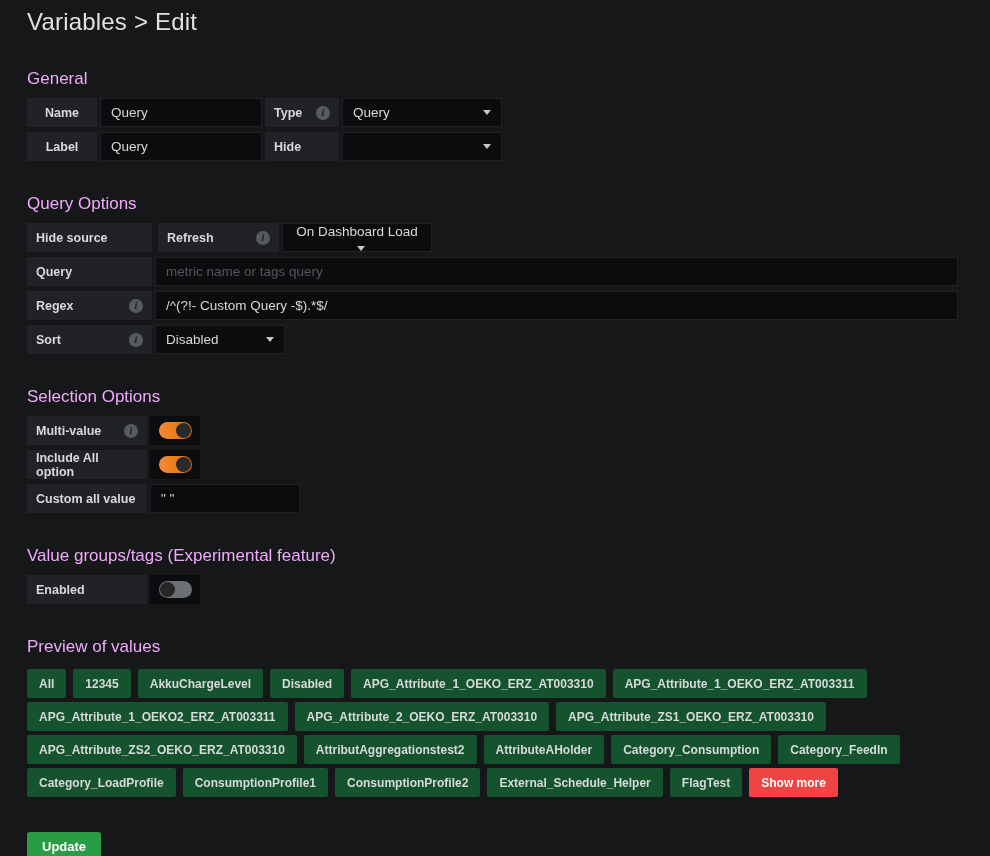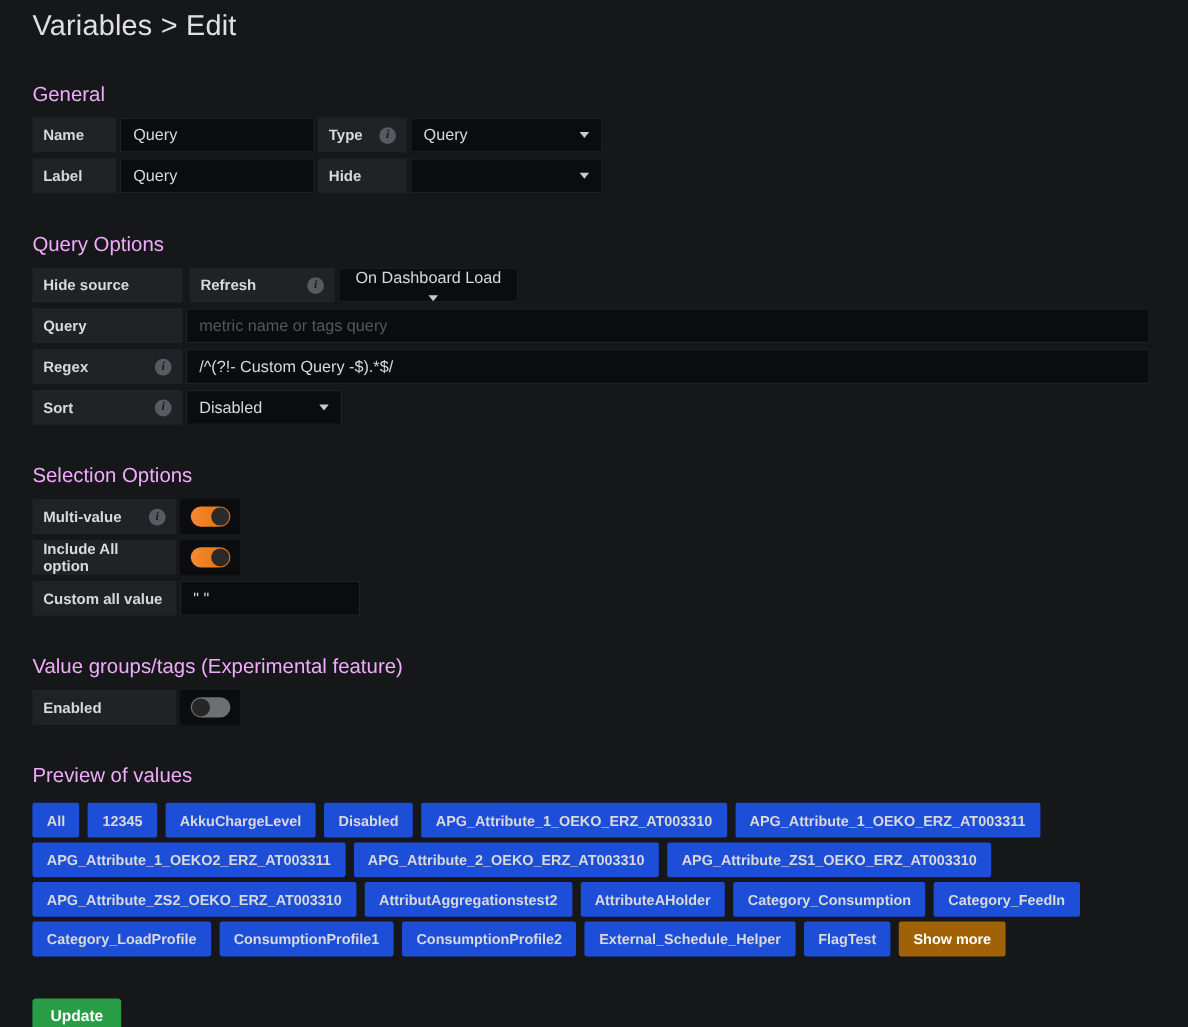--- a/index.html
+++ b/index.html
@@ -14,38 +14,38 @@
   .label-box { background:#202226; height:29px; display:flex; align-items:center; justify-content:space-between; padding:0 9px; font-size:12.5px; font-weight:700; color:#d8d9da; margin-right:3px; flex:none; }
   .field { background:#0b0c0e; border:1px solid #1f2125; height:29px; display:flex; align-items:center; padding:0 10px; font-size:13.5px; color:#d8d9da; flex:none; }
   input.field { outline:none; font-family:"Liberation Sans", sans-serif; }
   input.field::placeholder { color:#55575c; opacity:1; }
   .select { justify-content:space-between; cursor:pointer; }
   .caret { width:0; height:0; border-left:4px solid transparent; border-right:4px solid transparent; border-top:5px solid #c7c8ca; margin-left:8px; flex:none; }
   .info-icon { width:14px; height:14px; border-radius:50%; background:#565a61; color:#17181a; font-size:10px; line-height:14px; text-align:center; font-weight:700; font-style:italic; font-family:"Liberation Serif", serif; flex:none; margin-left:8px; }
   .pair-gap { width:3px; flex:none; }
 
   
-  .w70  { width:70px; }  .w74  { width:74px; }
+  .w70  { width:70px;justify-content:center; }  .w74  { width:74px; }
   .w162 { width:162px; } .w160 { width:160px; }
   .w125 { width:125px; } .w130 { width:130px; }
   .w121 { width:121px; } .w150l{ width:150px;flex-direction:column; }
   .wide { width:803px; }
   .w120 { width:120px; } .w150 { width:150px; }
 
   
   .toggle-box { background:#0b0c0e; width:50px; height:29px; display:flex; align-items:center; justify-content:center; cursor:pointer; flex:none; }
   .toggle { position:relative; width:33px; height:17px; border-radius:9px; background:#6c6f74; }
   .toggle .knob { position:absolute; top:1px; left:1px; width:15px; height:15px; border-radius:50%; background:#262626; }
   .toggle.on { background:linear-gradient(90deg,#f58a36 0%,#eb7b18 55%,#d96a10 100%); }
   .toggle.on .knob { left:auto; right:1px; background:#2a2a2a; }
 
   
   .chips { display:flex; flex-wrap:wrap; width:938px; gap:4px 7px; margin-top:12px; }
-  .chip { background:#1d4ed8; color:#d8d9da; font-size:12px; font-weight:700; height:29px; display:flex; align-items:center; padding:0 12px; border-radius:2px; white-space:nowrap; }
-  .chip-more { background:#a16207; color:#ffffff; cursor:pointer; }
+  .chip { background:#14532d; color:#d8d9da; font-size:12px; font-weight:700; height:29px; display:flex; align-items:center; padding:0 12px; border-radius:2px; white-space:nowrap; }
+  .chip-more { background:#ef4444; color:#ffffff; cursor:pointer; }
 
   .btn-update { margin-top:35px; background:#299c46; border:none; color:#ffffff; font-family:"Liberation Sans", sans-serif; font-size:13px; font-weight:700; height:29px; padding:0 15px; border-radius:3px; cursor:pointer; }
 </style>
 </head>
 <body>
 
 <div class="page">
 
   <div class="page-title">Variables &gt; Edit</div>
 

